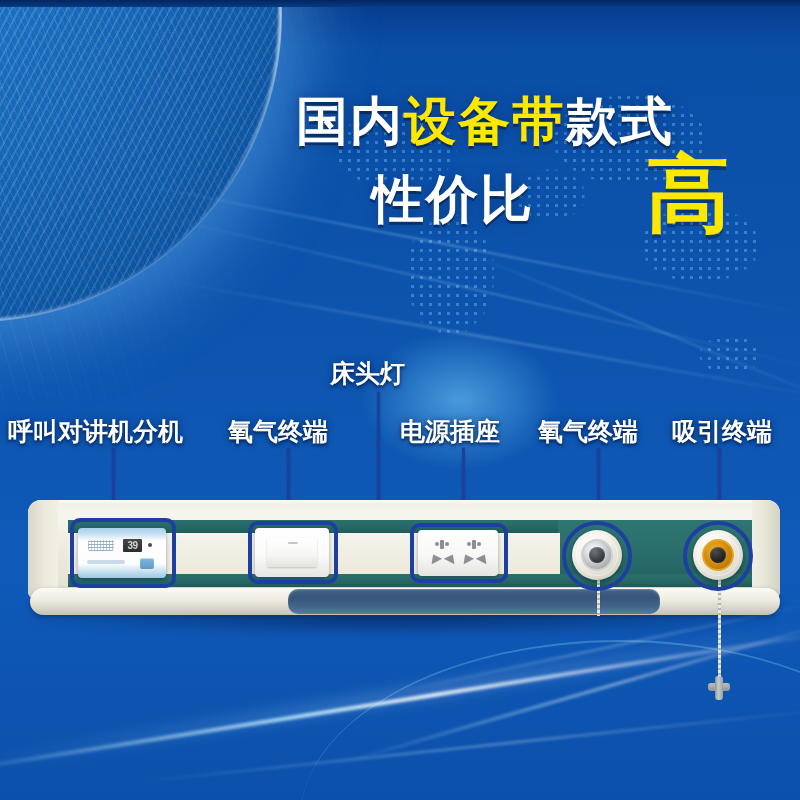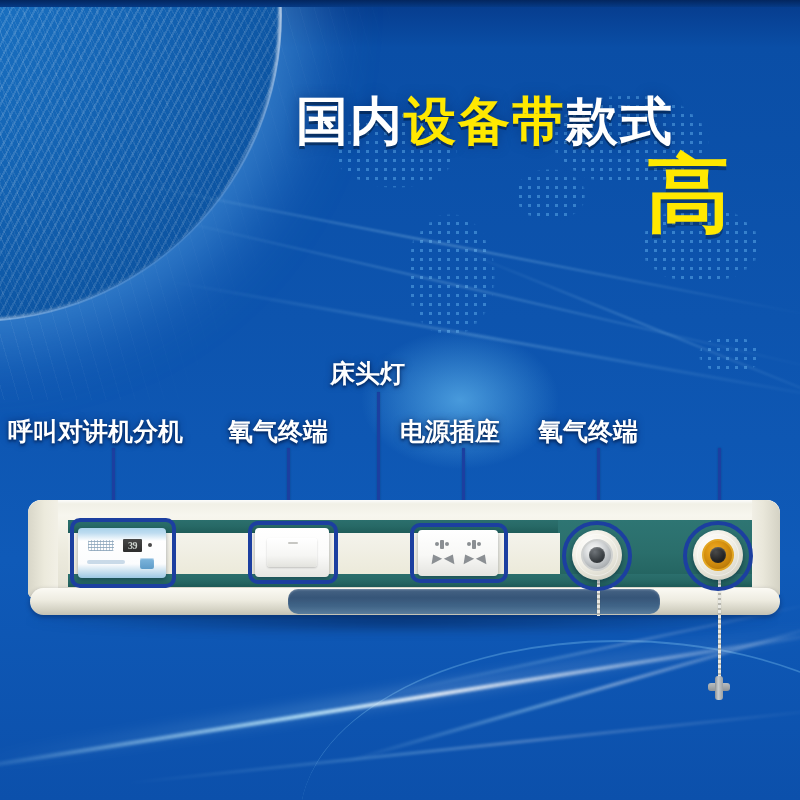--- a/index.html
+++ b/index.html
@@ -239,21 +239,21 @@
     background-image:
       repeating-linear-gradient(0deg, rgba(120,150,175,.85) 0 1px, transparent 1px 3px),
       repeating-linear-gradient(90deg, rgba(120,150,175,.6) 0 1px, transparent 1px 3px);
     border-radius: 2px; opacity: .85;
   }
   .ic-display {
     position: absolute; left: 45px; top: 11px; width: 19px; height: 13px;
     background: linear-gradient(180deg,#474747 0%, #2d2d2d 100%);
     border-radius: 1px;
     color: #cfd6d0; font-size: 10px; font-weight: bold;
-    font-family: Liberation Serif, serif;
+    font-family: Liberation Sans, sans-serif;
     text-align: center; line-height: 13px; letter-spacing: -.5px;
   }
   .ic-led { position: absolute; left: 70px; top: 15px; width: 4px; height: 4px; border-radius: 50%; background: #4a4a4a; }
   .ic-btn {
     position: absolute; left: 62px; top: 30px; width: 14px; height: 11px;
     border-radius: 2px;
     background: linear-gradient(180deg,#7fb6dd 0%, #5e9cc9 100%);
     box-shadow: inset 0 1px 1px rgba(255,255,255,.55);
   }
   .ic-slot { position: absolute; left: 9px; top: 32px; width: 38px; height: 4px; border-radius: 2px; background: rgba(160,190,215,.55); }
@@ -359,28 +359,30 @@
   <div class="streak s2"></div>
   <div class="streak s3"></div>
   <div class="streak s4"></div>
 
   <div class="top-band"></div>
 
   <div class="headline" id="hl-line1">
     <span>国内</span><span class="hi">设备带</span><span>款式</span>
   </div>
 
+  <div class="headline" id="hl-line2">性价比</div>
 
   <div class="headline" id="hl-big">高</div>
 
   <div class="callout-label" style="left:8px;  top:415px;">呼叫对讲机分机</div>
   <div class="callout-label" style="left:228px;top:415px;">氧气终端</div>
   <div class="callout-label" style="left:330px;top:357px;">床头灯</div>
   <div class="callout-label" style="left:538px;top:415px;">氧气终端</div>
   <div class="callout-label" style="left:400px;top:415px;">电源插座</div>
+  <div class="callout-label" style="left:672px;top:415px;">吸引终端</div>
 
   <div class="leader" style="left:112px; top:448px; height:82px;"></div>
   <div class="leader" style="left:287px; top:448px; height:82px;"></div>
   <div class="leader" style="left:377px; top:392px; height:213px;"></div>
   <div class="leader" style="left:462px; top:448px; height:84px;"></div>
   <div class="leader" style="left:597px; top:448px; height:82px;"></div>
   <div class="leader" style="left:718px; top:448px; height:82px;"></div>
 
   <div id="panel-wrap">
     <div class="panel-shadow"></div>

